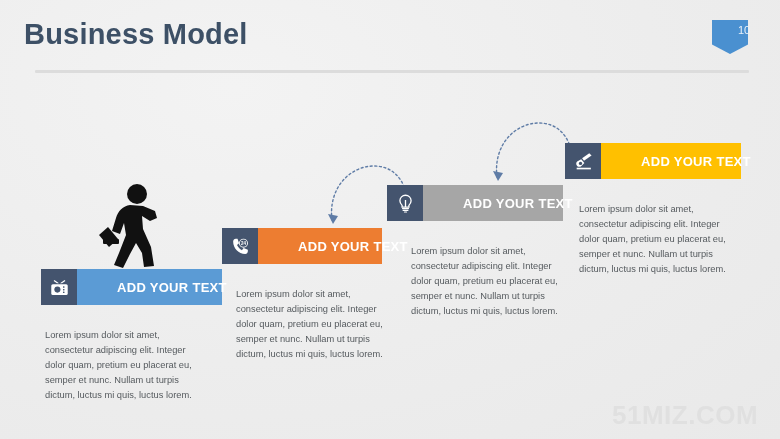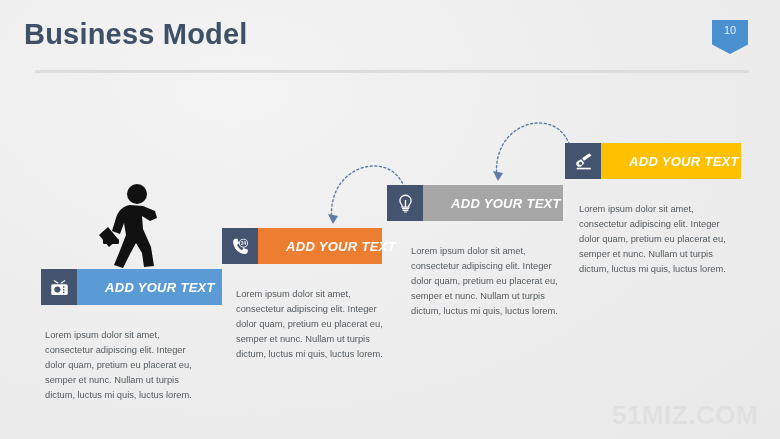--- a/index.html
+++ b/index.html
@@ -36,21 +36,21 @@
     position:absolute; left:712px; top:20px;
     width:36px; height:34px;
   }
   .page-badge .ribbon {
     position:absolute; left:0; top:0;
     width:36px; height:34px;
     background:#4a90d0;
     clip-path:polygon(0 0, 100% 0, 100% 72%, 50% 100%, 0 72%);
   }
   .page-badge .num {
-    position:absolute; left:0; top:4px;
+    position:absolute; left:14px; top:4px;
     width:36px; text-align:center;
     font-size:11px; color:#e8f1f9;
   }
 
   
   .runner {
     position:absolute; left:93px; top:183px;
     width:72px; height:88px;
   }
 
@@ -63,26 +63,25 @@
   .step .icon-box {
     width:36px; height:36px;
     background:#44546e;
     display:flex; align-items:center; justify-content:center;
     flex:0 0 36px;
   }
   .step .icon-box svg { display:block; }
   .step .bar-label {
     flex:1 1 auto;
     display:flex; align-items:center;
-    padding-left:28px;
+    padding-left:40px;
     font-size:13px; font-weight:bold;
     letter-spacing:0.3px;
     color:#ffffff;
     white-space:nowrap;
-    font-style:italic;
   }
   .step .body {
     position:absolute;
     font-size:9.3px;
     line-height:1.62;
     color:#555a5e;
     width:152px;
     margin-top:9px;
   }
 

